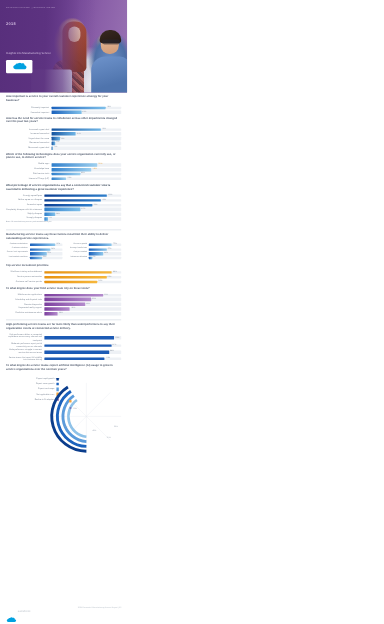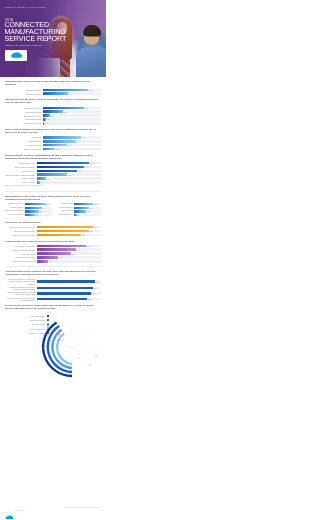--- a/index.html
+++ b/index.html
@@ -100,21 +100,20 @@
       <div class="hero-face"></div>
       <div class="hero-shirt"></div>
       <div class="hero-head2"></div>
       <div class="hero-hair2"></div>
       <div class="hero-glass"></div>
       <div class="hero-laptop"></div>
     </div>
     <div class="hero-scrim"></div>
     <div class="hero-eyebrow">RESEARCH REPORT  |  MANUFACTURING</div>
     <div class="hero-year">2018</div>
-    <div class="hero-title">CONNECTED MANUFACTURING SERVICE REPORT</div>
     <div class="hero-sub">Insights into Manufacturing Service</div>
     <div class="hero-logo">
       <span class="cloud">
         <svg viewBox="0 0 40 22" width="13" height="7">
             <path d="M15 3c2.5-3 7-3.2 9.6-.4 1.4-.7 3.2-.8 4.7-.1 2 .9 3.2 2.8 3.2 4.9 2.9.3 5 2.6 5 5.3 0 3-2.6 5.4-5.8 5.4H9.3C5.8 18.1 3 15.6 3 12.3 3 9.3 5.3 6.9 8.3 6.6c.6-2.3 3-3.9 5.4-3.6z" fill="#00a1e0"></path>
           </svg>
       </span>
     </div>
   </div>
 

